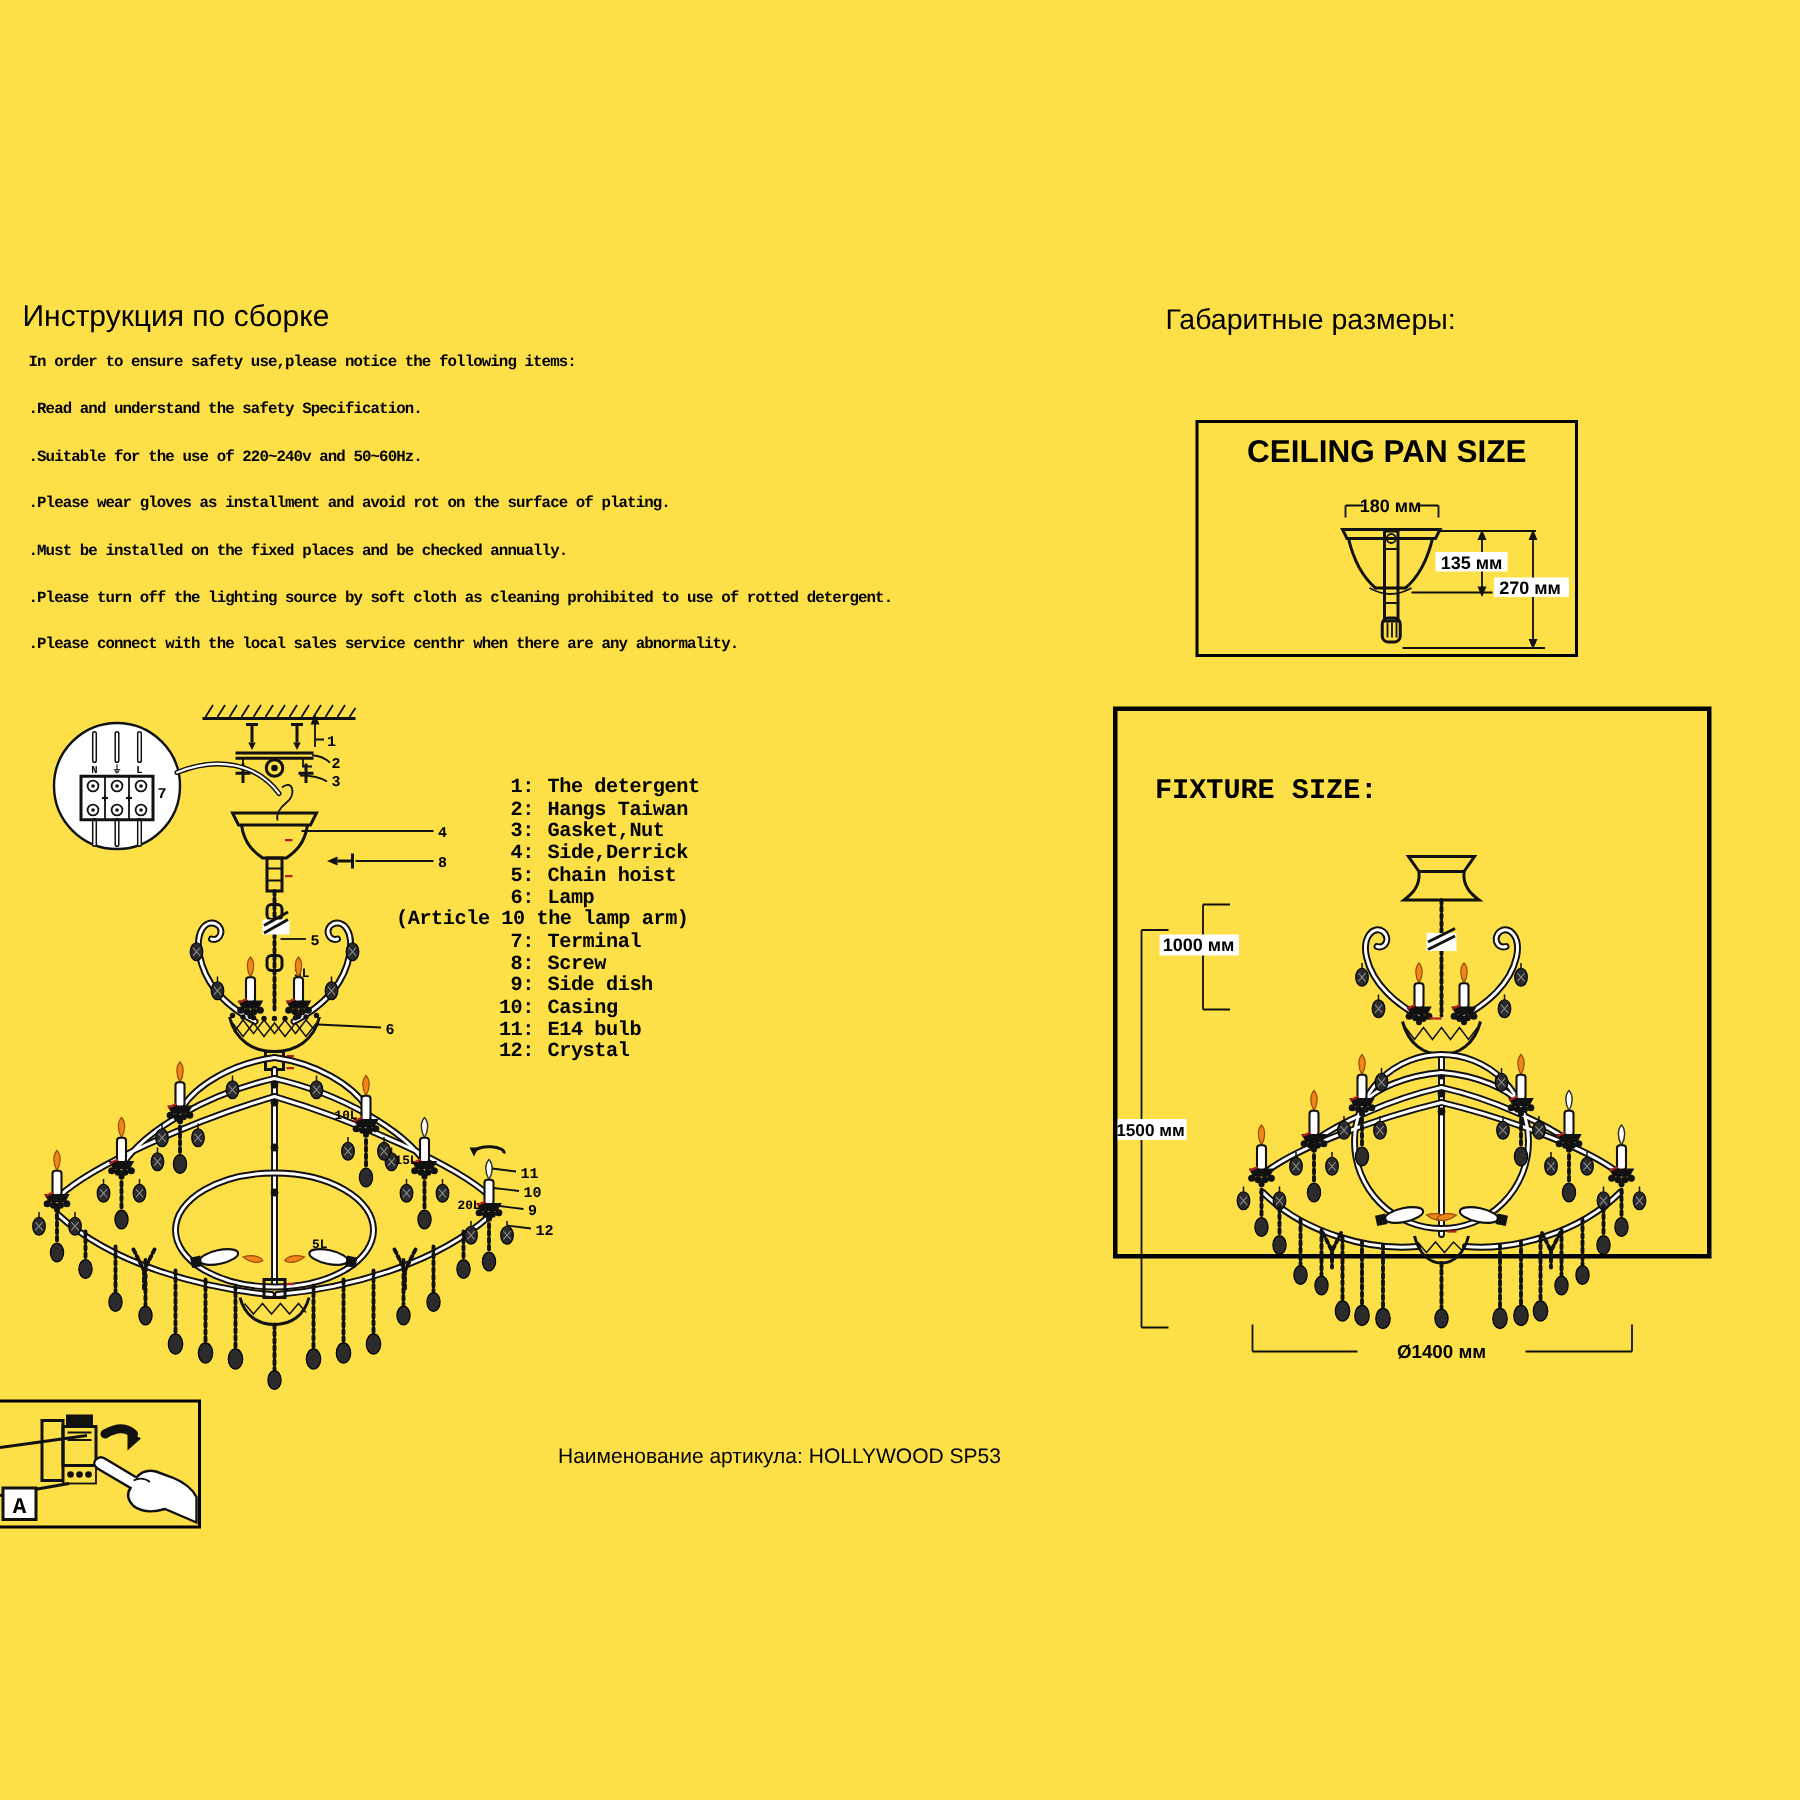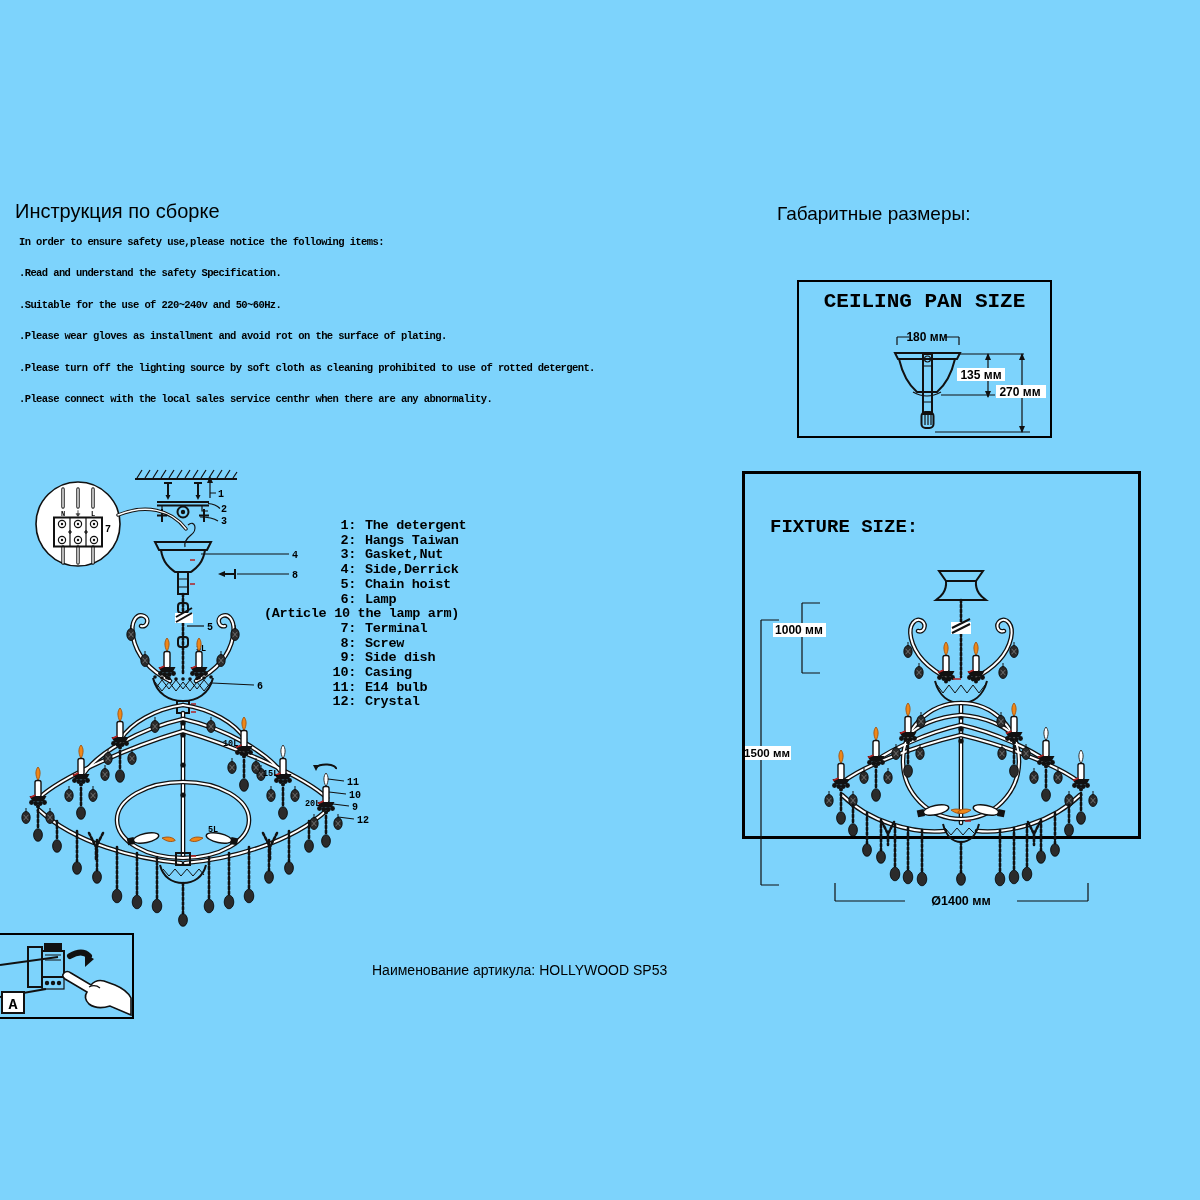--- a/index.html
+++ b/index.html
@@ -1,29 +1,29 @@
 <!DOCTYPE html>
 <html><head>
 <meta charset="utf-8">
 <style>
   html,body{margin:0;padding:0;background:#fff;}
-  .page{position:relative;width:1200px;height:1200px;background:#7dd3fc;overflow:hidden;
+  .page{position:relative;width:1200px;height:1200px;background:#fde047;overflow:hidden;
         font-family:"Liberation Sans",sans-serif;color:#000;}
   .h-main{position:absolute;left:15px;top:200px;font-size:20px;font-weight:400;margin:0;}
   .h-dims{position:absolute;left:777px;top:203px;font-size:19px;font-weight:400;margin:0;}
   .safety{position:absolute;left:19px;top:227px;font-family:"Liberation Mono",monospace;
           font-weight:bold;font-size:10.5px;letter-spacing:-0.6px;line-height:31.4px;white-space:nowrap;}
   .parts{position:absolute;left:262px;top:519px;font-family:"Liberation Mono",monospace;
          font-weight:bold;font-size:13.5px;letter-spacing:-0.3px;line-height:14.7px;white-space:nowrap;}
   .parts .row{display:flex;}
   .parts .pn{display:inline-block;width:94px;text-align:right;}
   .parts .pl{margin-left:9px;}
   .parts .note{margin-left:2px;}
   .cpbox{position:absolute;left:797px;top:280px;width:255px;height:158px;border:2px solid #000;box-sizing:border-box;}
-  .cptitle{position:absolute;left:0;right:0;top:8px;text-align:center;font-family:Liberation Mono, monospace;
+  .cptitle{position:absolute;left:0;right:0;top:8px;text-align:center;font-family:Liberation Sans, sans-serif;
            font-weight:bold;font-size:21px;letter-spacing:0px;}
   .fxbox{position:absolute;left:742px;top:471px;width:399px;height:368px;border:3px solid #000;box-sizing:border-box;}
   .fxtitle{position:absolute;left:25px;top:42px;font-family:"Liberation Mono",monospace;font-weight:bold;font-size:19px;}
   .pressbox{position:absolute;left:-2px;top:933px;width:136px;height:86px;border:2px solid #000;box-sizing:border-box;}
   .footer{position:absolute;left:372px;top:962px;font-size:14px;}
   svg{position:absolute;}
   svg text{font-family:"Liberation Mono",monospace;font-weight:bold;fill:#000;}
   .t{stroke:#111;stroke-width:4.6;fill:none;stroke-linecap:round;}
   .w{stroke:#fff;stroke-width:2;fill:none;stroke-linecap:round;}
   .t2{stroke:#111;stroke-width:3.4;fill:none;stroke-linecap:round;}
@@ -43,20 +43,21 @@
 
 <div class="page">
 
   <h1 class="h-main">Инструкция по сборке</h1>
 
   <div class="safety">
     <div>In order to ensure safety use,please notice the following items:</div>
     <div>.Read and understand the safety Specification.</div>
     <div>.Suitable for the use of 220~240v and 50~60Hz.</div>
     <div>.Please wear gloves as installment and avoid rot on the surface of plating.</div>
+    <div>.Must be installed on the fixed places and be checked annually.</div>
     <div>.Please turn off the lighting source by soft cloth as cleaning prohibited to use of rotted detergent.</div>
     <div>.Please connect with the local sales service centhr when there are any abnormality.</div>
   </div>
 
   <h2 class="h-dims">Габаритные размеры:</h2>
 
   <div class="cpbox">
     <div class="cptitle">CEILING PAN SIZE</div>
     <svg style="left:0;top:0" width="251" height="154" viewBox="0 0 251 154">
 

